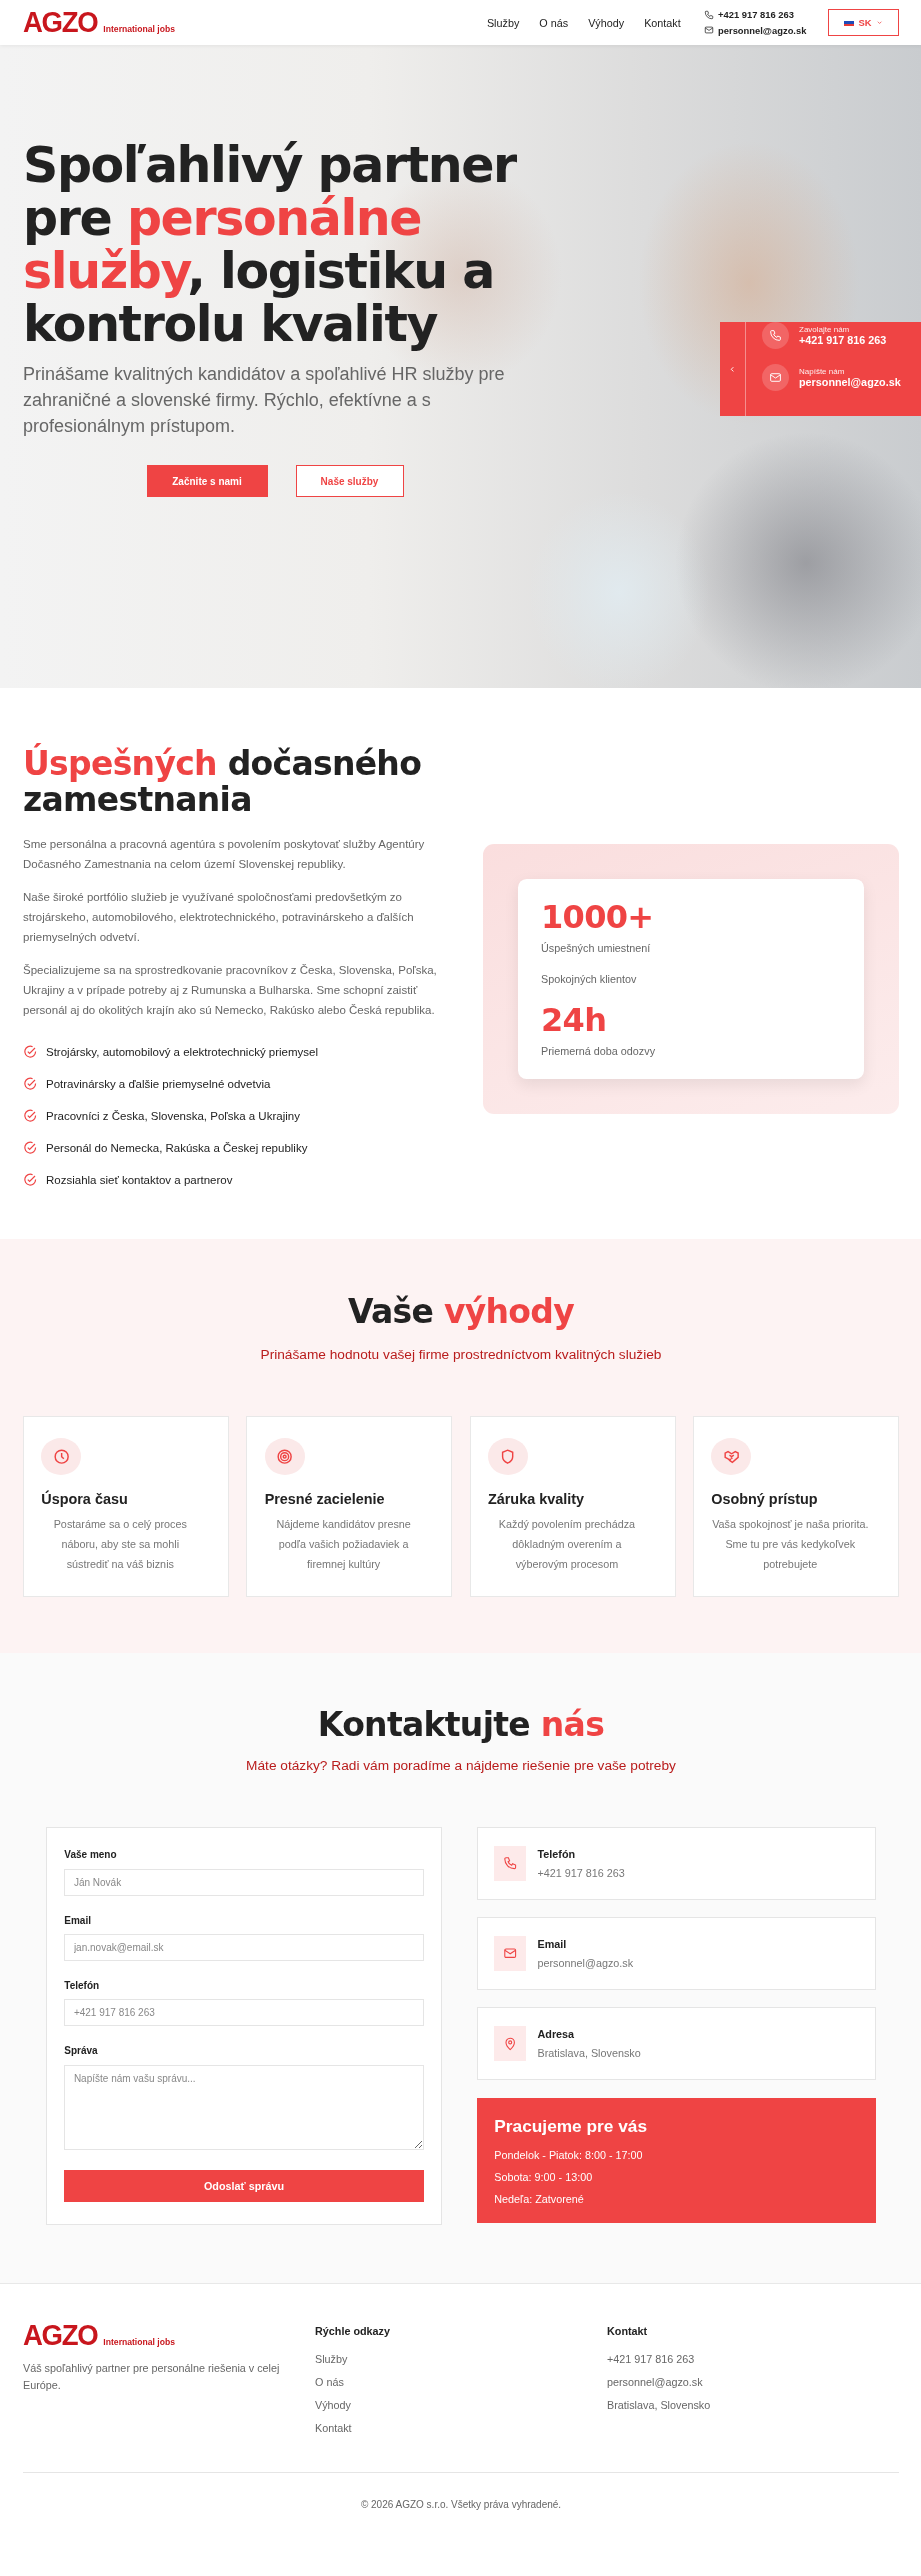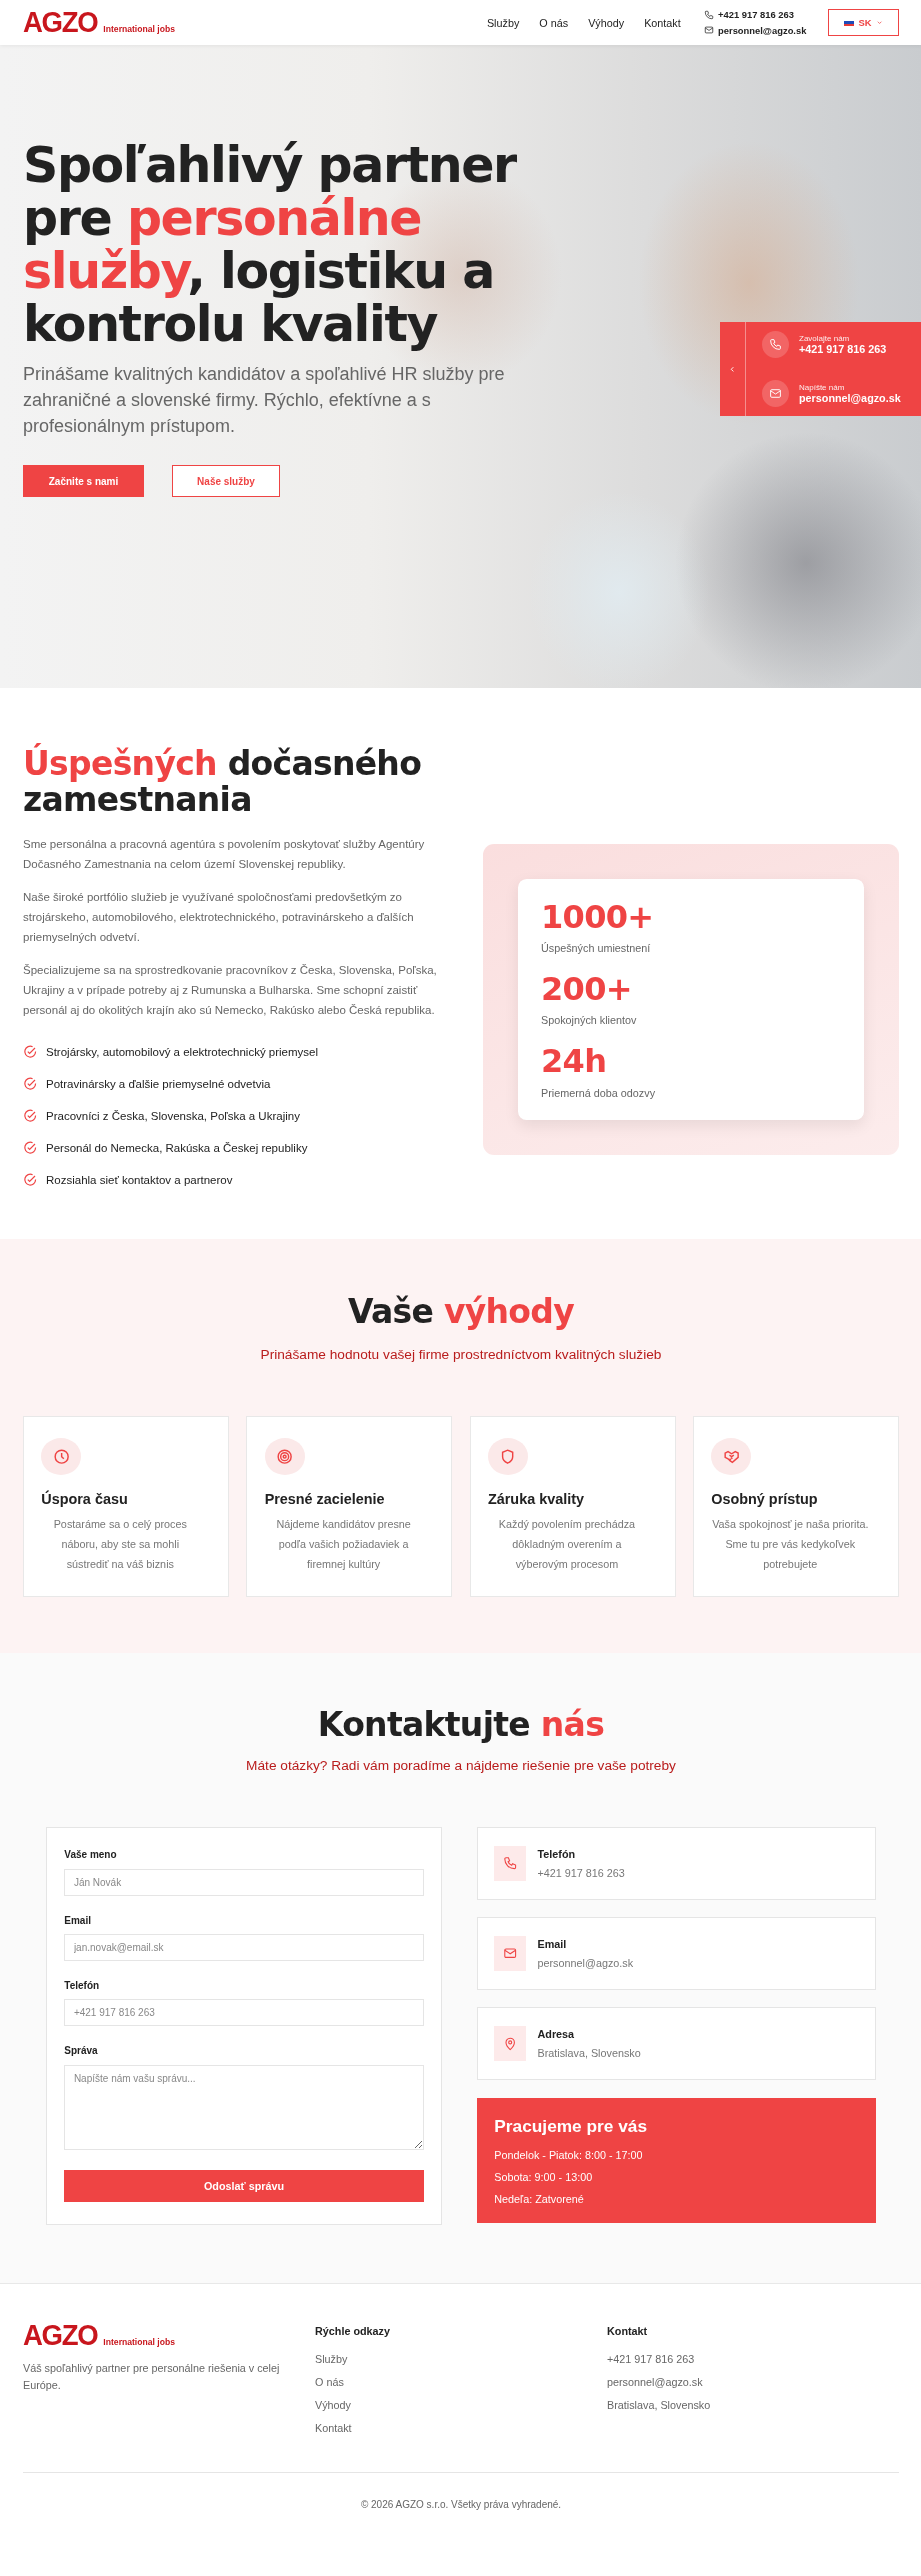--- a/index.html
+++ b/index.html
@@ -25,27 +25,27 @@
     background:
       radial-gradient(ellipse 158px 202px at 749px 238px, rgba(214,170,140,0.55), transparent 70%),
       radial-gradient(ellipse 187px 187px at 806px 518px, rgba(60,60,70,0.35), transparent 70%),
       radial-gradient(ellipse 130px 144px at 619px 547px, rgba(225,235,240,0.9), transparent 70%),
       radial-gradient(ellipse 144px 158px at 461px 230px, rgba(200,160,140,0.35), transparent 70%),
       linear-gradient(90deg, #f3f3f3 0%, #efeeec 40%, #dcdcdc 70%, #c9cccf 100%);
   }
   .hero-inner { position: absolute; left: 23px; top: 94px; width: 504px; }
   .hero h1 { font-family: "DejaVu Sans", sans-serif; font-weight: 700; font-size: 49px; line-height: 53px; letter-spacing: -1.4px; color: #222; }
   .hero p.lead { margin-top: 10px; font-size: 18px; line-height: 26px; color: #666; width: 504px; }
-  .hero-btns { display: flex; gap: 28px; margin-top: 26px; }
+  .hero-btns { display: flex; gap: 28px; margin-top: 26px; justify-content: center; }
   .btn-primary { background: #ef4444; color: #fff; border: none; font-size: 10px; font-weight: 700; width: 121px; height: 32px; }
   .btn-outline { background: #fff; color: #ef4444; border: 1.4px solid #ef4444; font-size: 10px; font-weight: 700; width: 108px; height: 32px; }
 
   .float-contact { position: absolute; right: 0; top: 277px; width: 202px; height: 94px; background: #ef4444; display: flex; color: #fff; }
   .float-toggle { width: 26px; border-right: 0.7px solid rgba(255,255,255,0.4); display: flex; align-items: center; justify-content: center; font-size: 13px; }
-  .float-items { flex: 1; display: flex; flex-direction: column; justify-content: center; gap: 22px; padding-left: 16px; }
+  .float-items { flex: 1; display: flex; flex-direction: column; justify-content: flex-start; gap: 15px; padding-left: 16px; }
   .float-item { display: flex; align-items: center; gap: 10px; }
   .float-ic { width: 27px; height: 27px; border-radius: 50%; background: rgba(255,255,255,0.18); display: flex; align-items: center; justify-content: center; }
   .float-ic svg { width: 13px; height: 13px; }
   .float-label { font-size: 8px; opacity: 0.9; }
   .float-value { font-size: 10.8px; font-weight: 700; }
 
   
   .about { display: flex; padding: 58px 23px 43px; gap: 35px; }
   .about-left { width: 425px; }
   .about h2 { font-family: "DejaVu Sans", sans-serif; font-weight: 700; font-size: 33px; line-height: 36px; letter-spacing: -0.7px; }
@@ -235,21 +235,20 @@
     </ul>
   </div>
   <div class="about-right">
     <div class="stats-bg">
       <div class="stats-card">
         <div class="stat">
           <div class="stat-num">1000+</div>
           <div class="stat-label">Úspešných umiestnení</div>
         </div>
         <div class="stat">
-          <div class="stat-num">200+</div>
           <div class="stat-label">Spokojných klientov</div>
         </div>
         <div class="stat">
           <div class="stat-num">24h</div>
           <div class="stat-label">Priemerná doba odozvy</div>
         </div>
       </div>
     </div>
   </div>
 </section>

